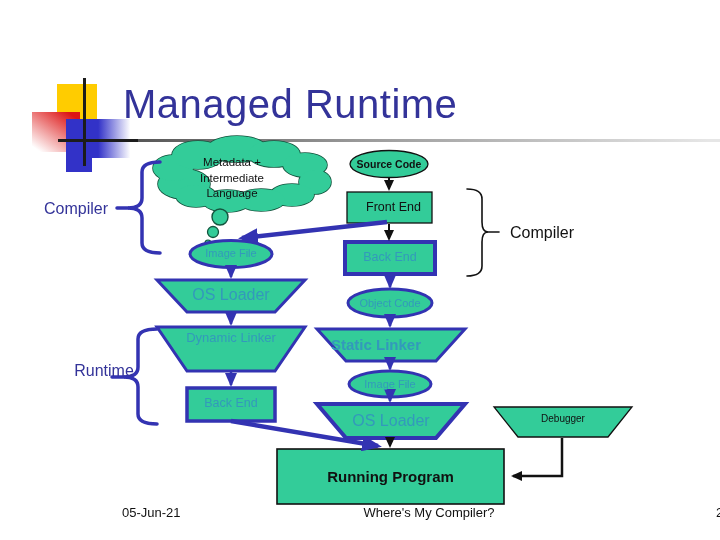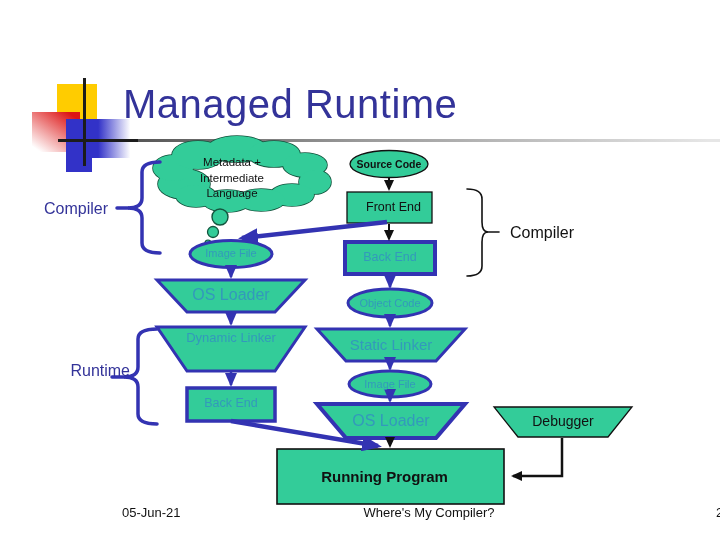--- a/index.html
+++ b/index.html
@@ -30,31 +30,31 @@
   .mblk{fill:#111;}
   
   .lbl{position:absolute;z-index:2;text-align:center;color:#111;line-height:1.25;}
   .teal{color:var(--text-teal);}
   .blue-lbl{color:var(--title-text);font-size:16px;}
   #lbl-cloud{left:150px;top:155px;width:116px;font-size:11.5px;line-height:1.35;}
   #lbl-source{left:325px;top:158px;width:80px;font-size:10.5px;font-weight:bold;}
   #lbl-frontend{left:323px;top:200px;width:93px;font-size:12.5px;}
   #lbl-backend-r{left:321px;top:250px;width:90px;font-size:12.5px;}
   #lbl-objcode{left:324px;top:297px;width:84px;font-size:11px;}
-  #lbl-static{left:293px;top:336px;width:148px;font-size:15px;}
+  #lbl-static{left:278px;top:336px;width:148px;font-size:15px;font-weight:bold;}
   #lbl-imgfile-r{left:325px;top:378px;width:82px;font-size:11px;}
   #lbl-osloader-r{left:293px;top:411px;width:148px;font-size:16px;}
   #lbl-imgfile-l{left:166px;top:247px;width:82px;font-size:11px;}
   #lbl-osloader-l{left:133px;top:285px;width:148px;font-size:16px;}
   #lbl-dynlinker{left:157px;top:330px;width:100px;font-size:13px;line-height:1.3;}
   #lbl-backend-l{left:163px;top:396px;width:88px;font-size:12.5px;}
-  #lbl-running{left:247px;top:468px;width:227px;font-size:15px;font-weight:600;}
-  #lbl-debugger{left:470px;top:413px;width:138px;font-size:14px;}
+  #lbl-running{left:253px;top:468px;width:227px;font-size:15px;font-weight:600;}
+  #lbl-debugger{left:470px;top:413px;width:138px;font-size:10px;}
   #lbl-compiler-l{left:20px;top:199px;width:82px;text-align:left;}
-  #lbl-runtime{left:26px;top:361px;width:80px;text-align:right;}
+  #lbl-runtime{left:40px;top:361px;width:80px;text-align:center;}
   #lbl-compiler-r{left:486px;top:223px;width:90px;text-align:left;font-size:16px;color:#111;}
   
   .footer{top:505px;font-size:13px;color:#111;z-index:2;}
   #f-date{left:98px;}
   #f-q{left:280px;width:250px;text-align:center;}
   #f-page{left:692px;}
 </style>
 </head>
 <body>
 

